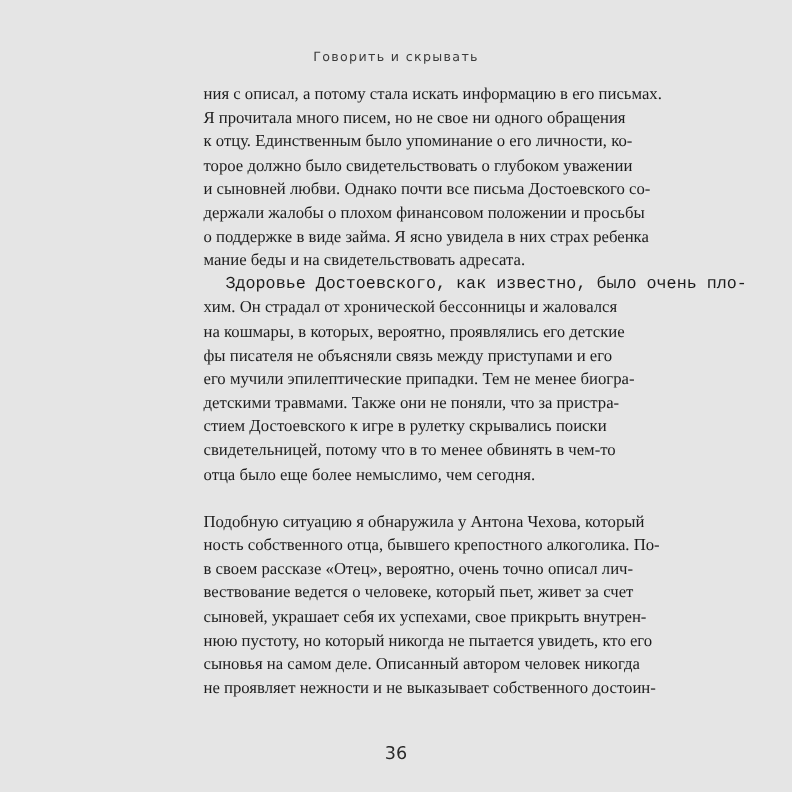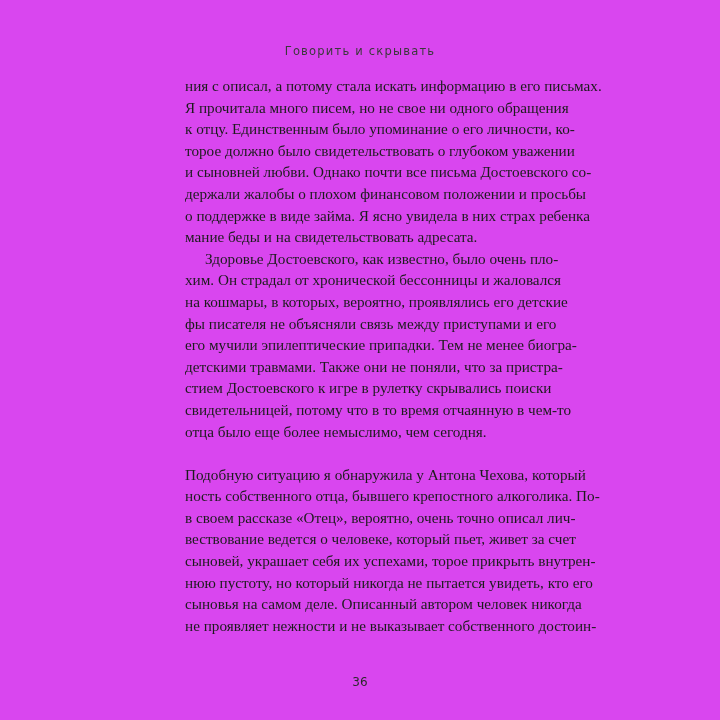--- a/index.html
+++ b/index.html
@@ -10,21 +10,21 @@
     body {
       width: 720px;
       height: 720px;
       position: relative;
       overflow: hidden;
     }
     .page {
       position: absolute;
       left: 0; top: 0;
       width: 720px; height: 720px;
-      background: #d946ef;
+      background: #e5e5e5;
     }
     .running-head {
       position: absolute;
       top: 44px;
       left: 0;
       width: 720px;
       text-align: center;
       font-family: "DejaVu Sans", sans-serif;
       font-size: 11.5px;
       letter-spacing: 1.2px;
@@ -45,33 +45,34 @@
       white-space: nowrap;
       text-align: justify;
       text-align-last: justify;
       height: 21.6px;
     }
     .line.last {
       text-align-last: left;
     }
     .line.indent {
       padding-left: 20px;
+      font-family: Liberation Mono, monospace;
     }
     .gap {
       display: block;
       height: 21.6px;
     }
     .folio {
       position: absolute;
       top: 675px;
       left: 0;
       width: 720px;
       text-align: center;
       font-family: "DejaVu Sans", sans-serif;
-      font-size: 12px;
+      font-size: 16px;
       color: #2a2a2a;
     }
   </style>
 </head>
 <body>
 
 <div class="page">
   <div class="running-head">Говорить и скрывать</div>
 
   <div class="body-text">
@@ -88,32 +89,32 @@
     </div>
 
     <div>
       <span class="line indent">Здоровье Достоевского, как известно, было очень пло-</span>
       <span class="line">хим. Он страдал от хронической бессонницы и жаловался</span>
       <span class="line">на кошмары, в которых, вероятно, проявлялись его детские</span>
       <span class="line">фы писателя не объясняли связь между приступами и его</span>
       <span class="line">его мучили эпилептические припадки. Тем не менее биогра-</span>
       <span class="line">детскими травмами. Также они не поняли, что за пристра-</span>
       <span class="line">стием Достоевского к игре в рулетку скрывались поиски</span>
-      <span class="line">свидетельницей, потому что в то время отчаянную в чем-то</span>
+      <span class="line">свидетельницей, потому что в то менее обвинять в чем-то</span>
       <span class="line last">отца было еще более немыслимо, чем сегодня.</span>
     </div>
 
     <span class="gap"></span>
 
     <div>
       <span class="line">Подобную ситуацию я обнаружила у Антона Чехова, который</span>
       <span class="line">ность собственного отца, бывшего крепостного алкоголика. По-</span>
       <span class="line">в своем рассказе «Отец», вероятно, очень точно описал лич-</span>
       <span class="line">вествование ведется о человеке, который пьет, живет за счет</span>
-      <span class="line">сыновей, украшает себя их успехами, торое прикрыть внутрен-</span>
+      <span class="line">сыновей, украшает себя их успехами, свое прикрыть внутрен-</span>
       <span class="line">нюю пустоту, но который никогда не пытается увидеть, кто его</span>
       <span class="line">сыновья на самом деле. Описанный автором человек никогда</span>
       <span class="line">не проявляет нежности и не выказывает собственного достоин-</span>
 
     </div>
   </div>
 
   <div class="folio">36</div>
 </div>
 

